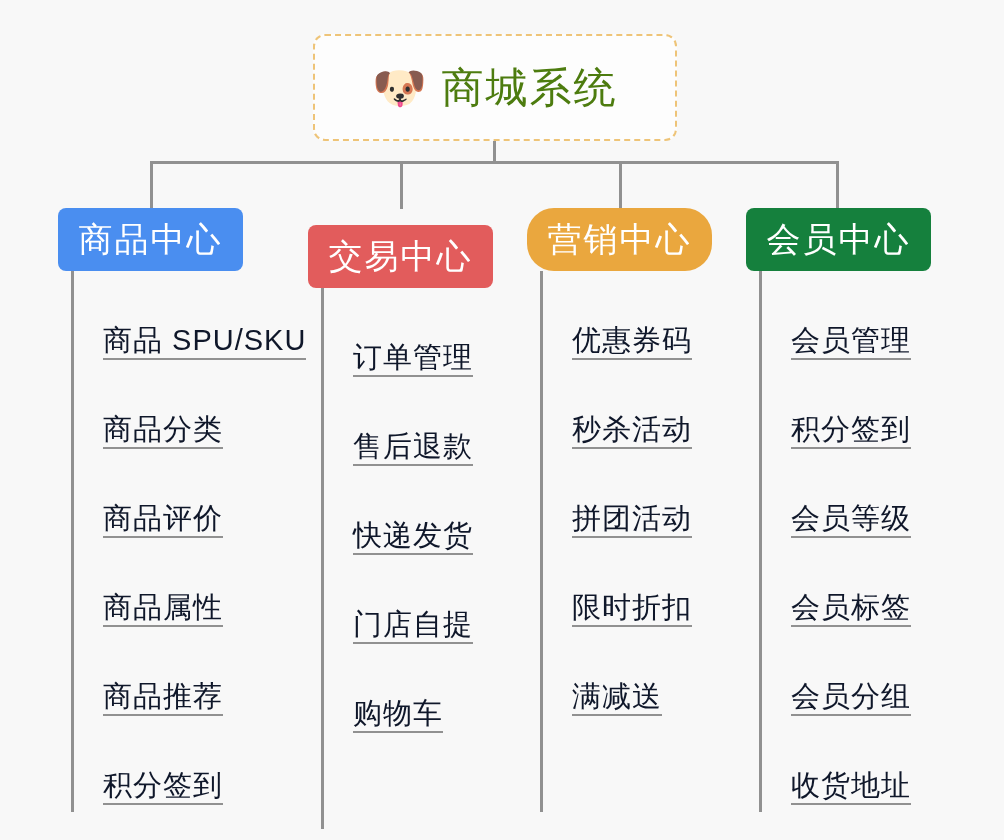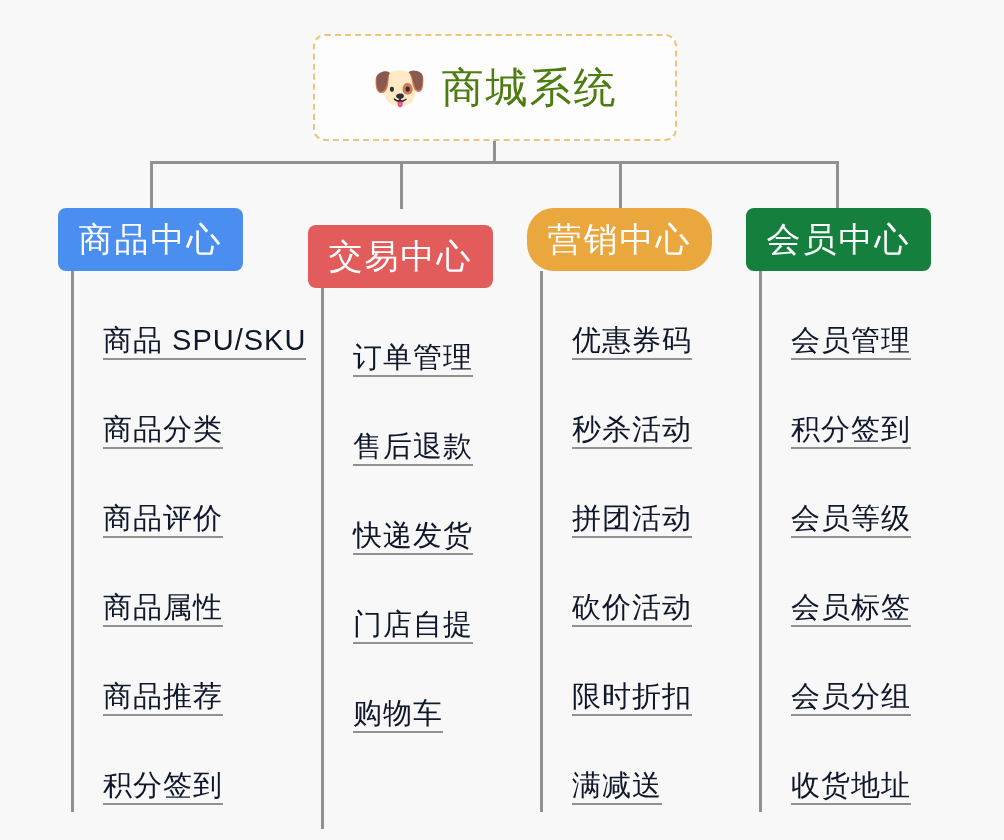--- a/index.html
+++ b/index.html
@@ -189,23 +189,20 @@
       <li class="leaf-item">
           <span class="leaf-text">优惠券码</span>
         </li>
       <li class="leaf-item">
           <span class="leaf-text">秒杀活动</span>
         </li>
       <li class="leaf-item">
           <span class="leaf-text">拼团活动</span>
         </li>
       <li class="leaf-item">
-          <span class="leaf-text">砍价活动</span>
-        </li>
-      <li class="leaf-item">
           <span class="leaf-text">限时折扣</span>
         </li>
       <li class="leaf-item">
           <span class="leaf-text">满减送</span>
         </li>
     </ul>
   </div>
 
   <div class="branch" style="left:746px; width:220px;">
     <div class="leaf-rail" style="height:541px;"></div>

